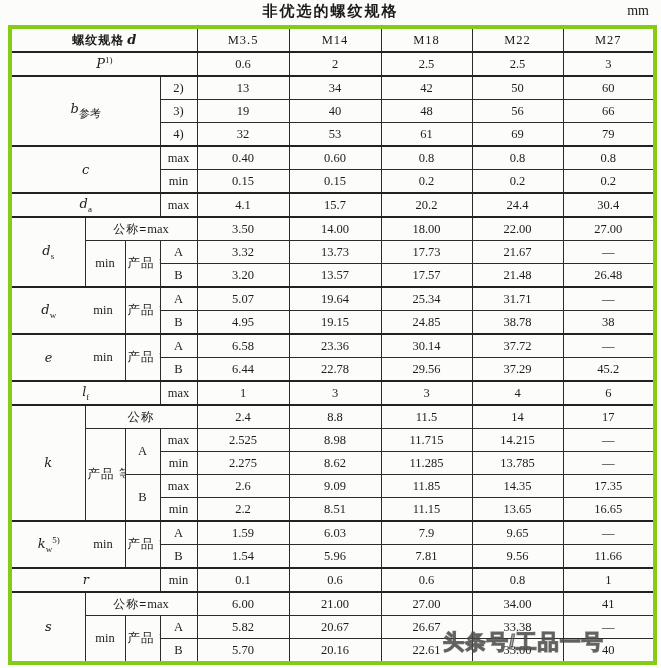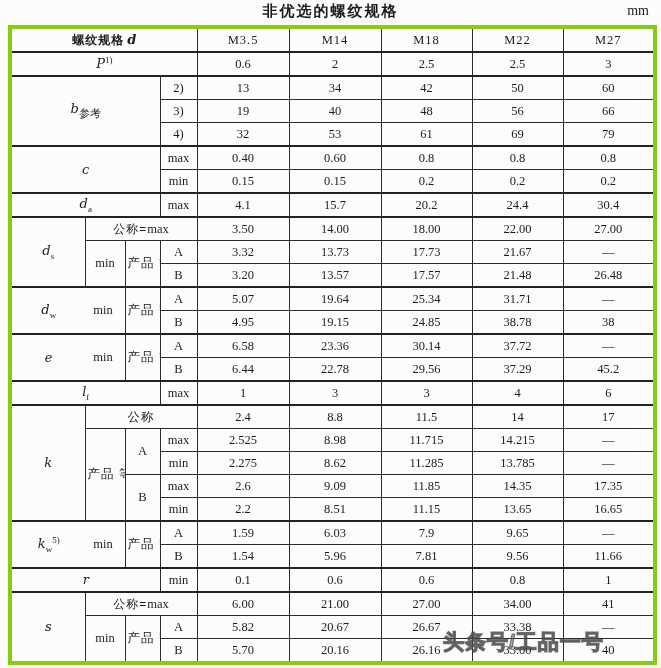--- a/index.html
+++ b/index.html
@@ -332,21 +332,21 @@
   <td class="v">5.82</td>
         <td class="v">20.67</td>
         <td class="v">26.67</td>
         <td class="v">33.38</td>
         <td class="v">—</td>
 </tr>
 <tr>
   <td>B</td>
   <td class="v">5.70</td>
         <td class="v">20.16</td>
-        <td class="v">26.16</td>
+        <td class="v">22.61</td>
         <td class="v">33.00</td>
         <td class="v">40</td>
 </tr>
 
 </tbody>
   </table>
 
 <div class="watermark">头条号/工品一号</div>
 
 </body></html>

